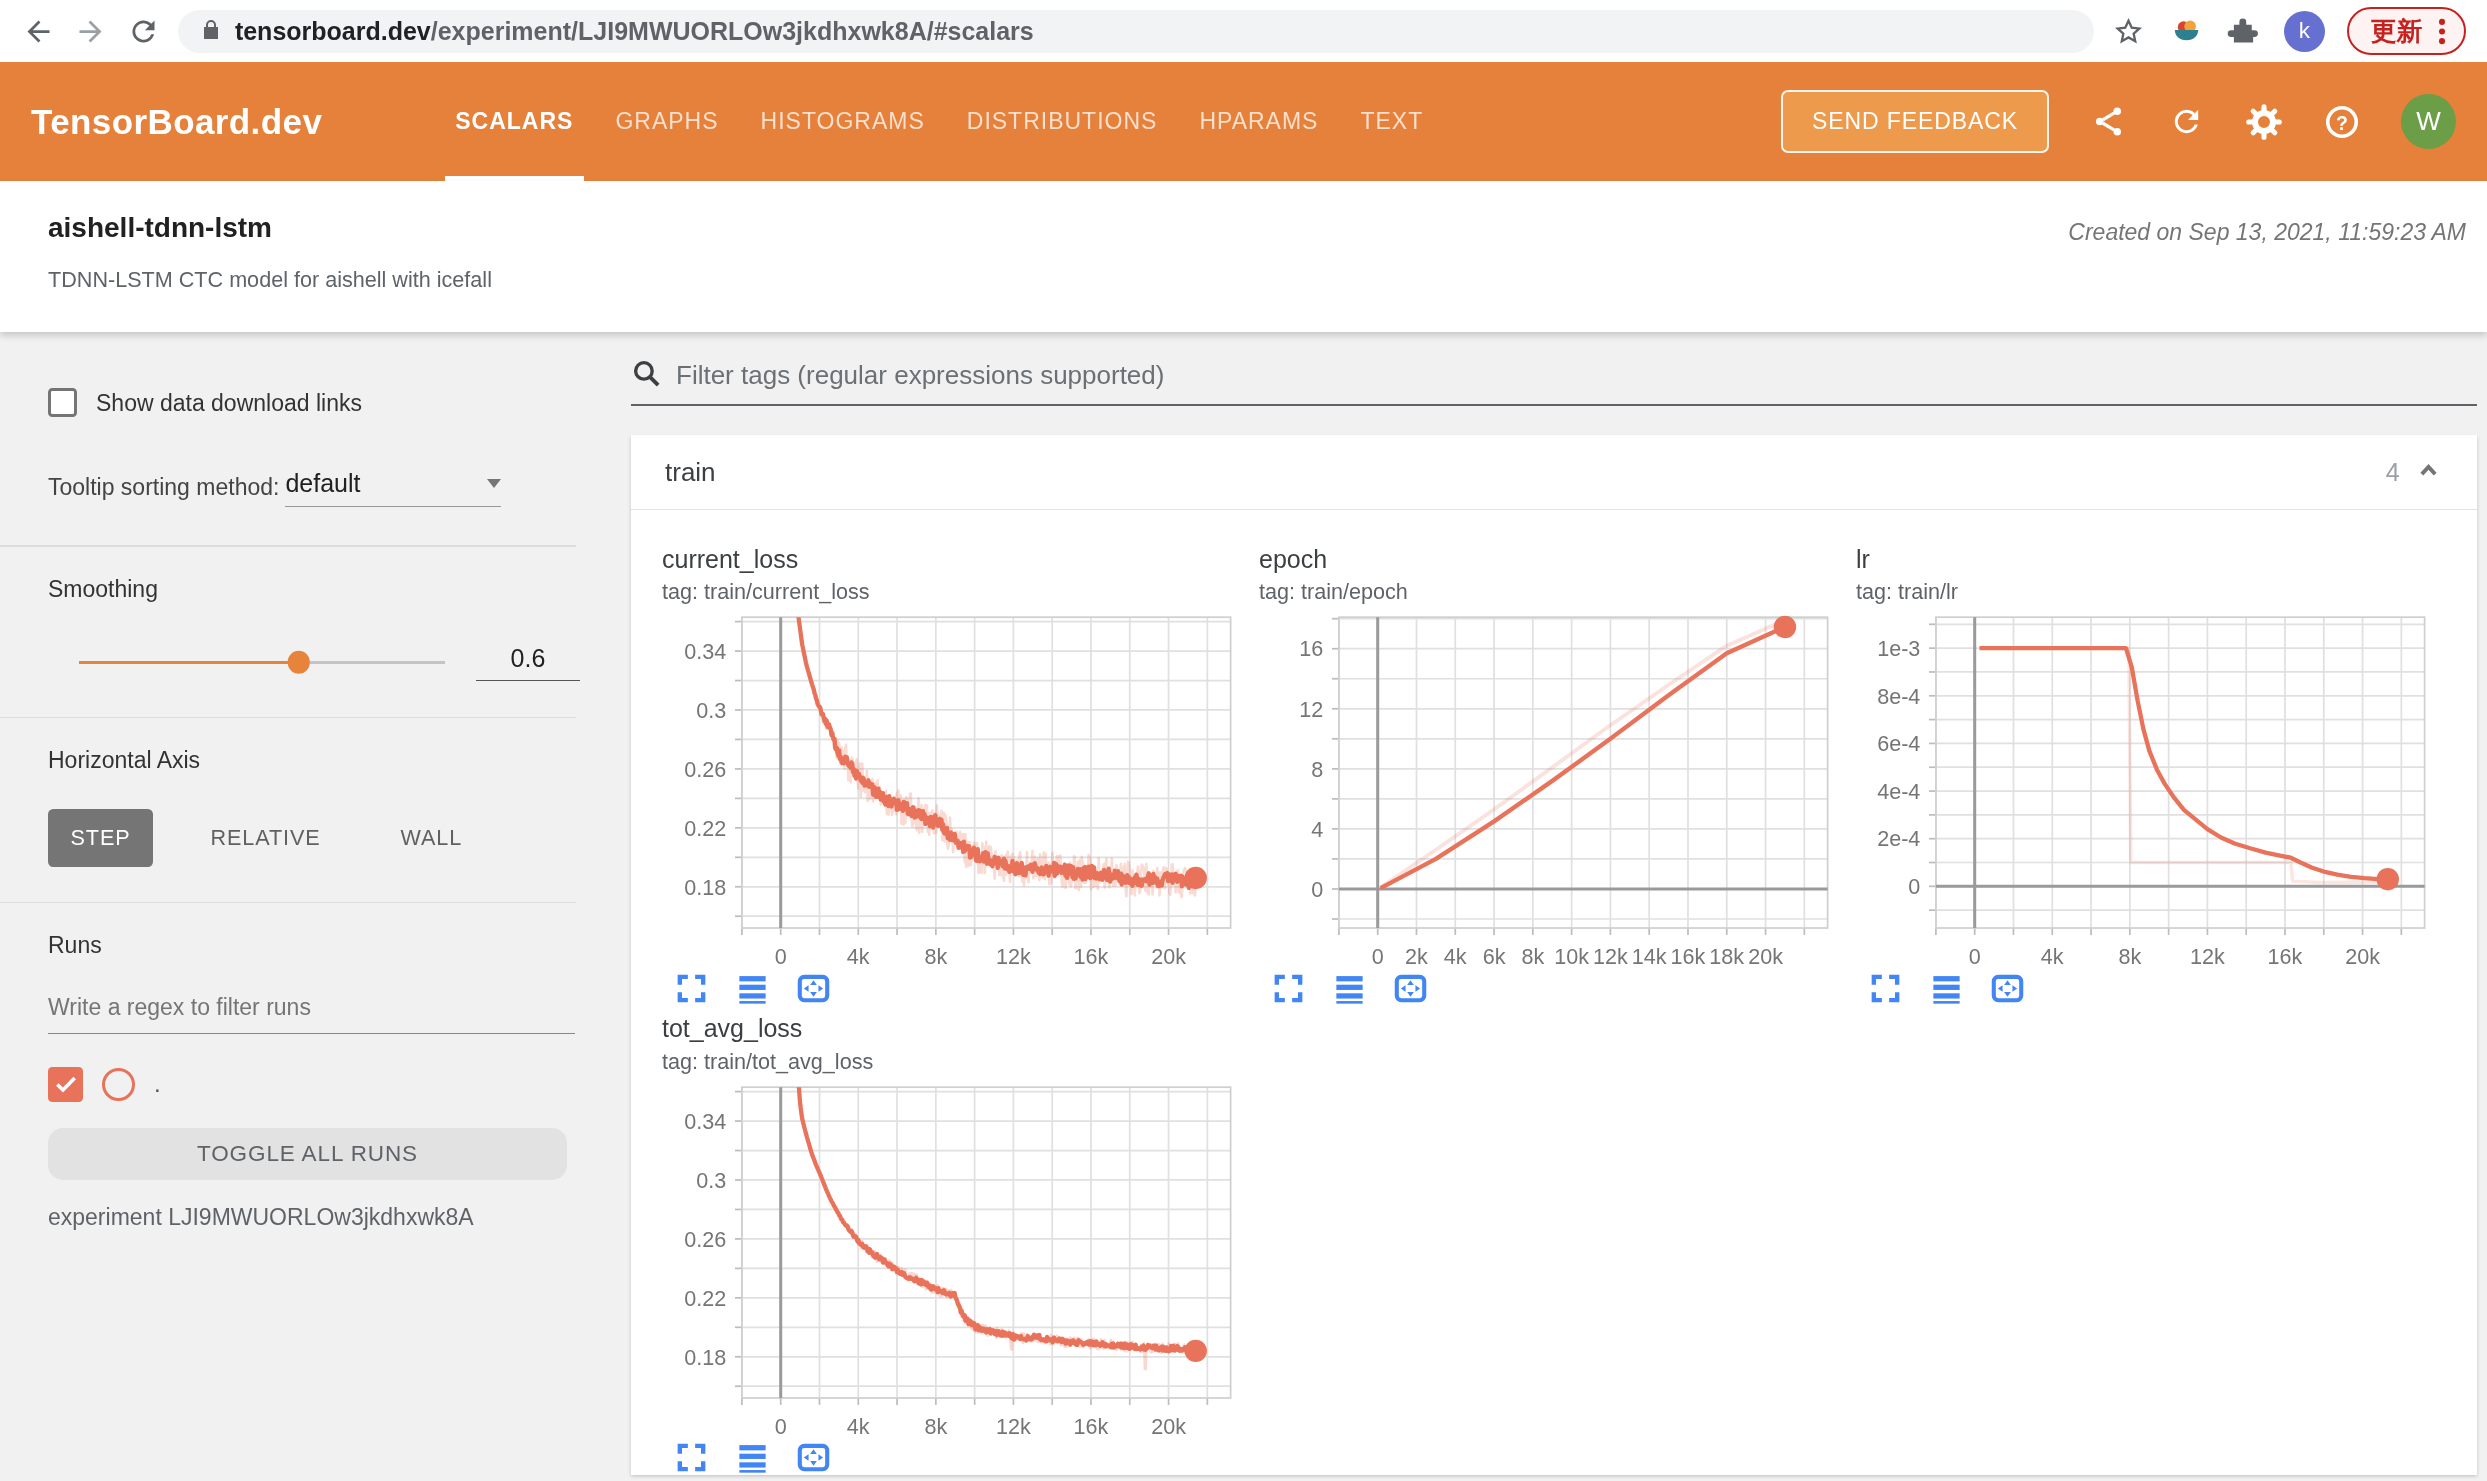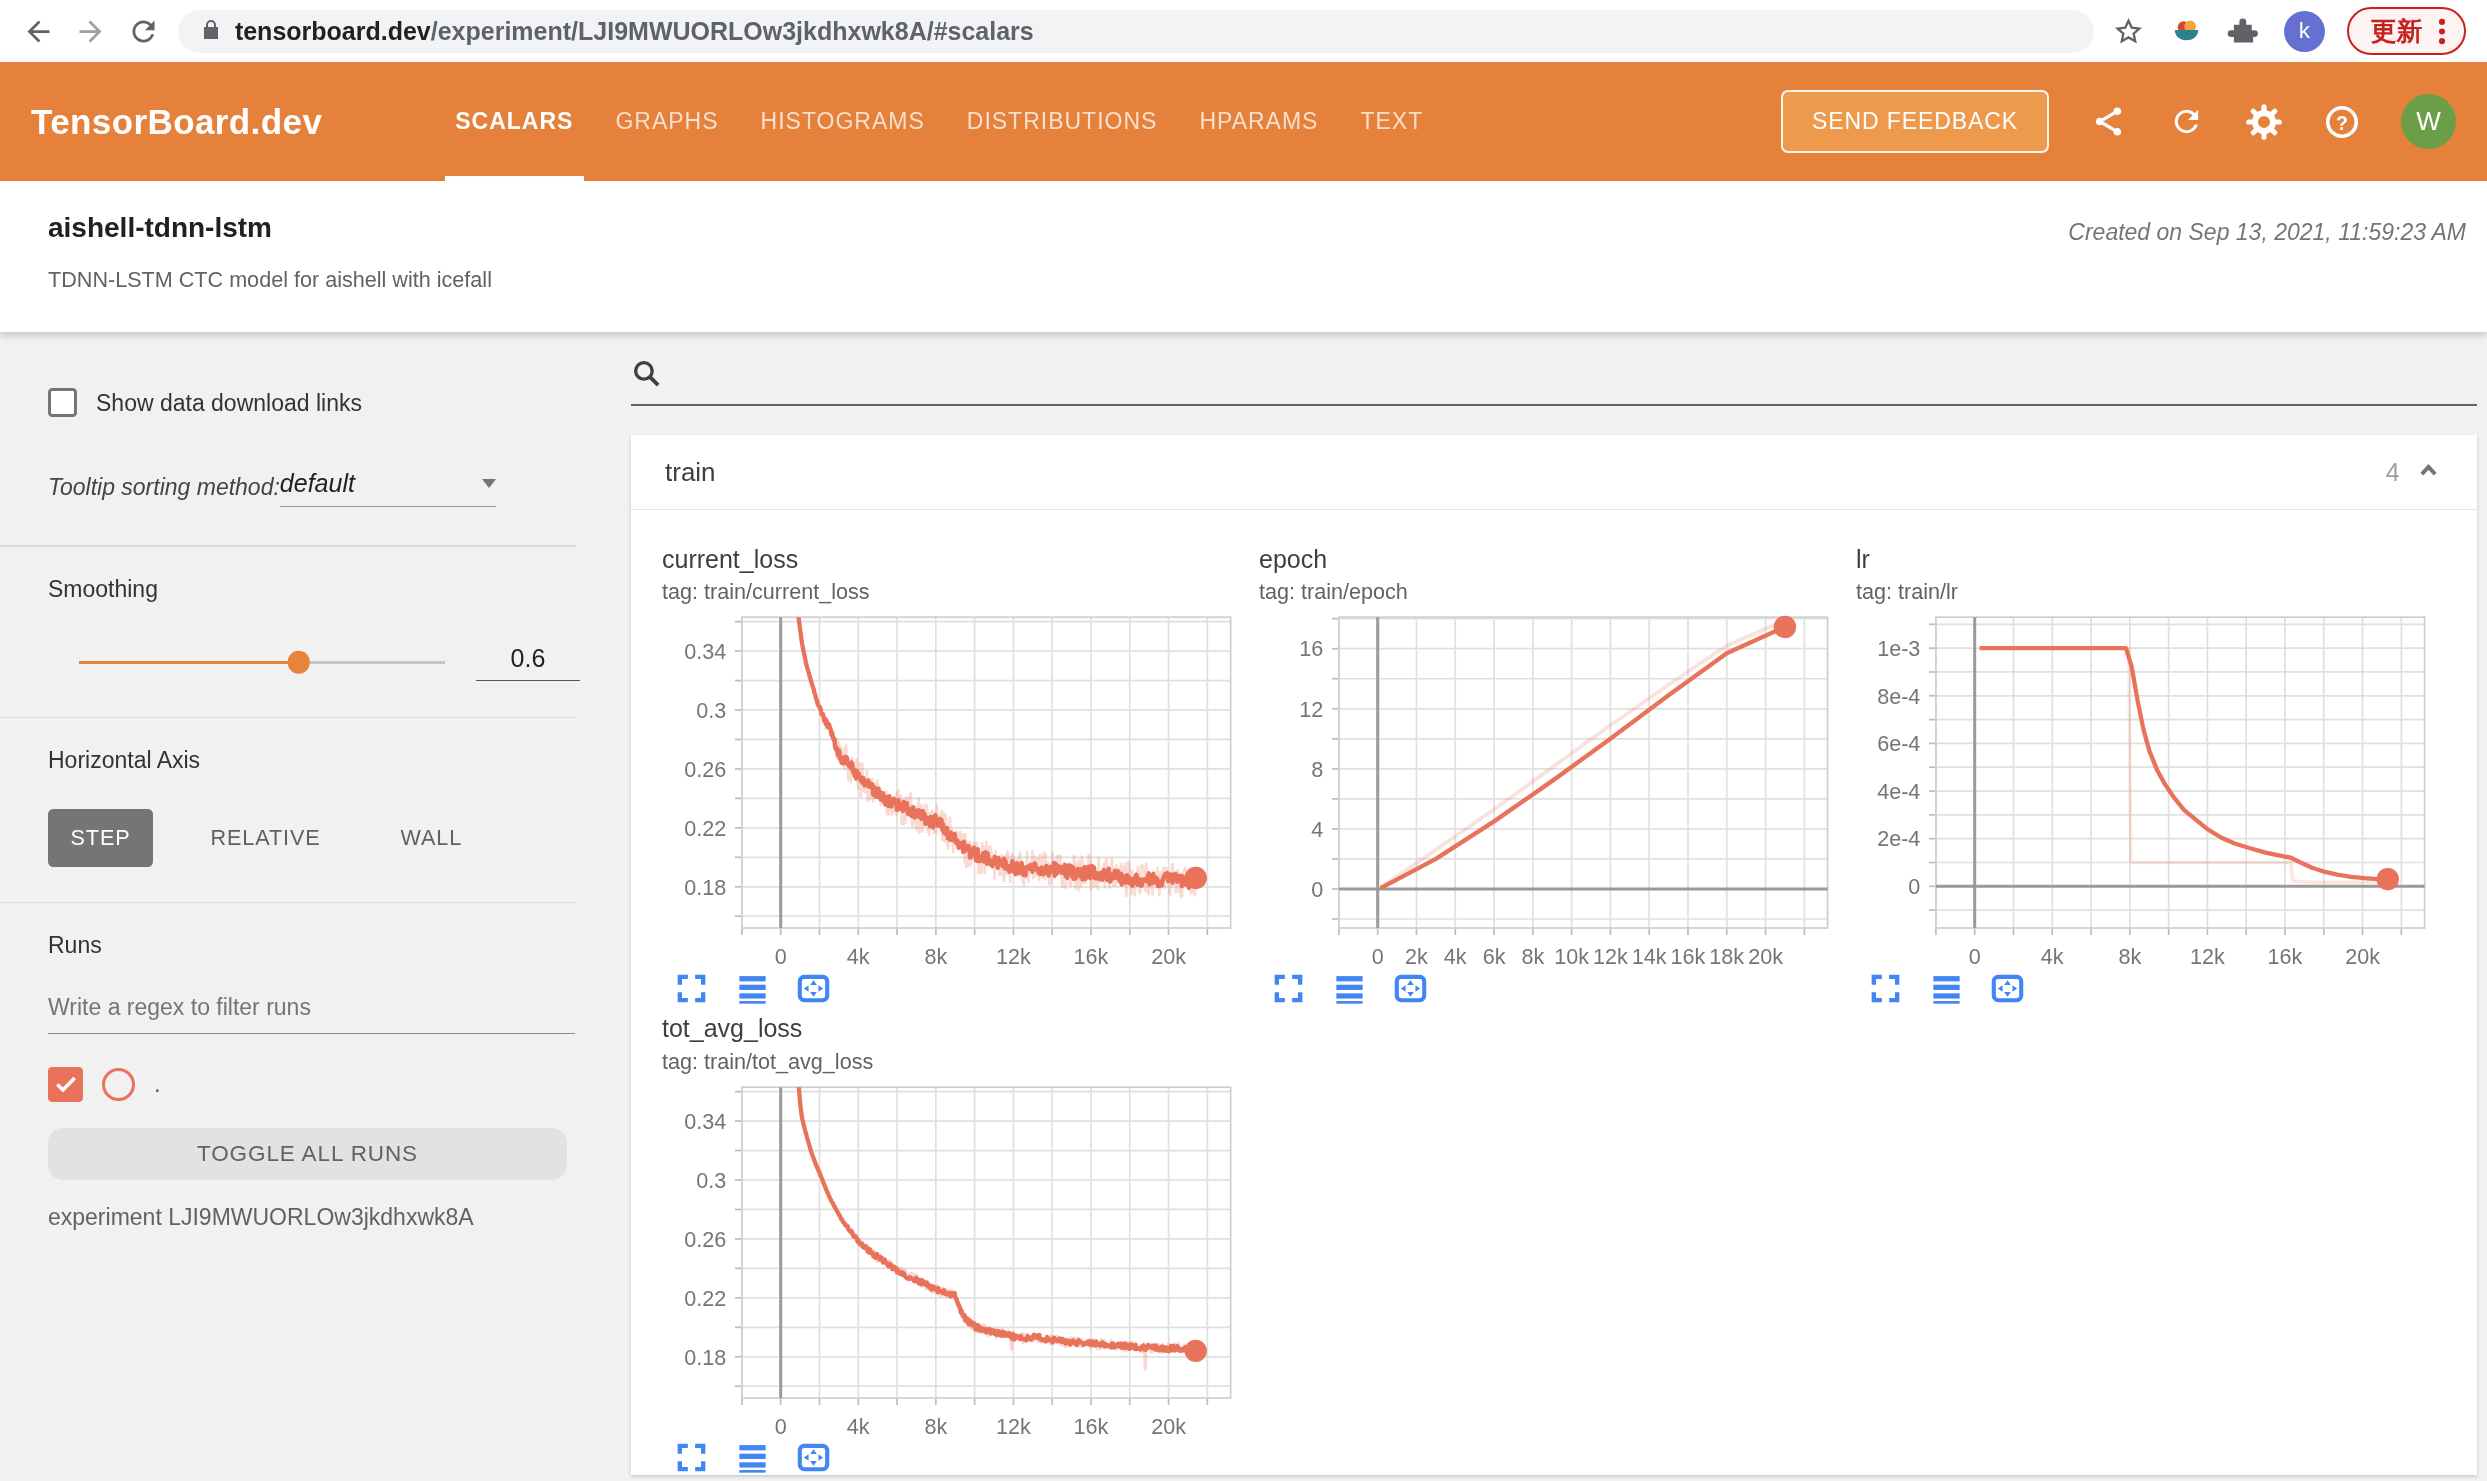--- a/index.html
+++ b/index.html
@@ -41,21 +41,21 @@
   .srow { padding-left:48px; }
   .divider { height:1.7px; background:#dcdcdc; width:576px; }
 
   .cb-row { display:flex; align-items:flex-end; gap:19px; margin-bottom:22.5px; cursor:pointer; }
   .cb { width:29px; height:29px; border-radius:4.3px; flex:0 0 auto; }
   .cb.unchecked { border:3.5px solid #757575; background:#fff; }
   .cb.checked { background:#757575; display:flex; align-items:center; justify-content:center; }
   .cb.run-checked { background:#e8735a; display:flex; align-items:center; justify-content:center; width:35px; height:35px; }
   .cb-label { font-size:23px; color:#333; }
 
-  .tooltip-row { display:flex; align-items:center; gap:0; margin-top:52px;font-style:italic; }
+  .tooltip-row { display:flex; align-items:center; gap:6px; margin-top:52px; }
   .tooltip-label { font-size:23px; color:#444; }
   .dd { display:flex; align-items:center; justify-content:space-between; width:216px; border-bottom:1.7px solid #999; padding-bottom:8.6px; cursor:pointer;text-align:center; }
   .dd-value { font-size:25px; color:#212121; }
   .dd-tri { width:0; height:0; border-left:7.8px solid transparent; border-right:7.8px solid transparent; border-top:9.5px solid #757575; }
 
   .sec-label { font-size:23px; color:#333; }
   .slider-row { display:flex; align-items:center; margin-top:41px; }
   .slider { position:relative; width:366px; height:3.5px; background:#c4c4c4; margin-left:31px; cursor:pointer; }
   .slider-fill { position:absolute; left:0; top:0; height:3.5px; width:60%; background:#e8833c; }
   .slider-thumb { position:absolute; left:60%; top:50%; transform:translate(-50%,-50%); width:22.5px; height:22.5px; border-radius:50%; background:#e8833c; }
@@ -260,20 +260,21 @@
     </div>
 
     <div class="main">
       <div class="filter-row">
         <span>
           <svg width="31" height="31" viewBox="0 0 24 24">
               <circle cx="10" cy="10" r="6.4" fill="none" stroke="#3c4043" stroke-width="2.6"></circle>
               <path d="M14.8 14.8L21 21" stroke="#3c4043" stroke-width="3"></path>
             </svg>
         </span>
+        <input class="filter-input" placeholder="Filter tags (regular expressions supported)" style="">
       </div>
 
       <div class="card">
         <div class="card-header">
           <span class="card-title">train</span>
           <span class="card-right">
             <span class="card-count">4</span>
             <span>
               <svg width="29" height="29" viewBox="0 0 24 24">
                   <path d="M6.5 15l5.5-6 5.5 6" fill="none" stroke="#757575" stroke-width="3.2"></path>

